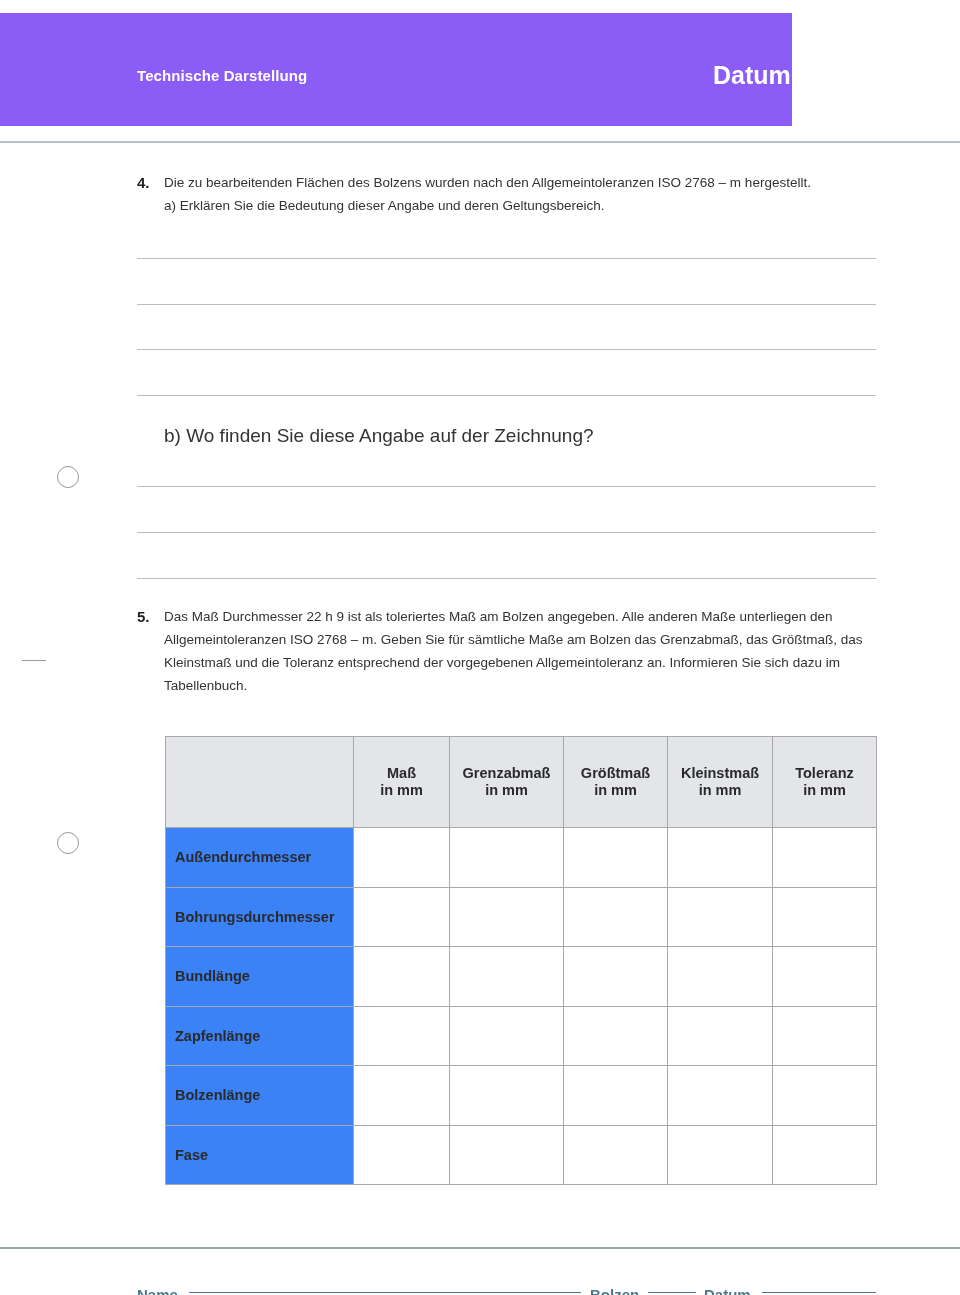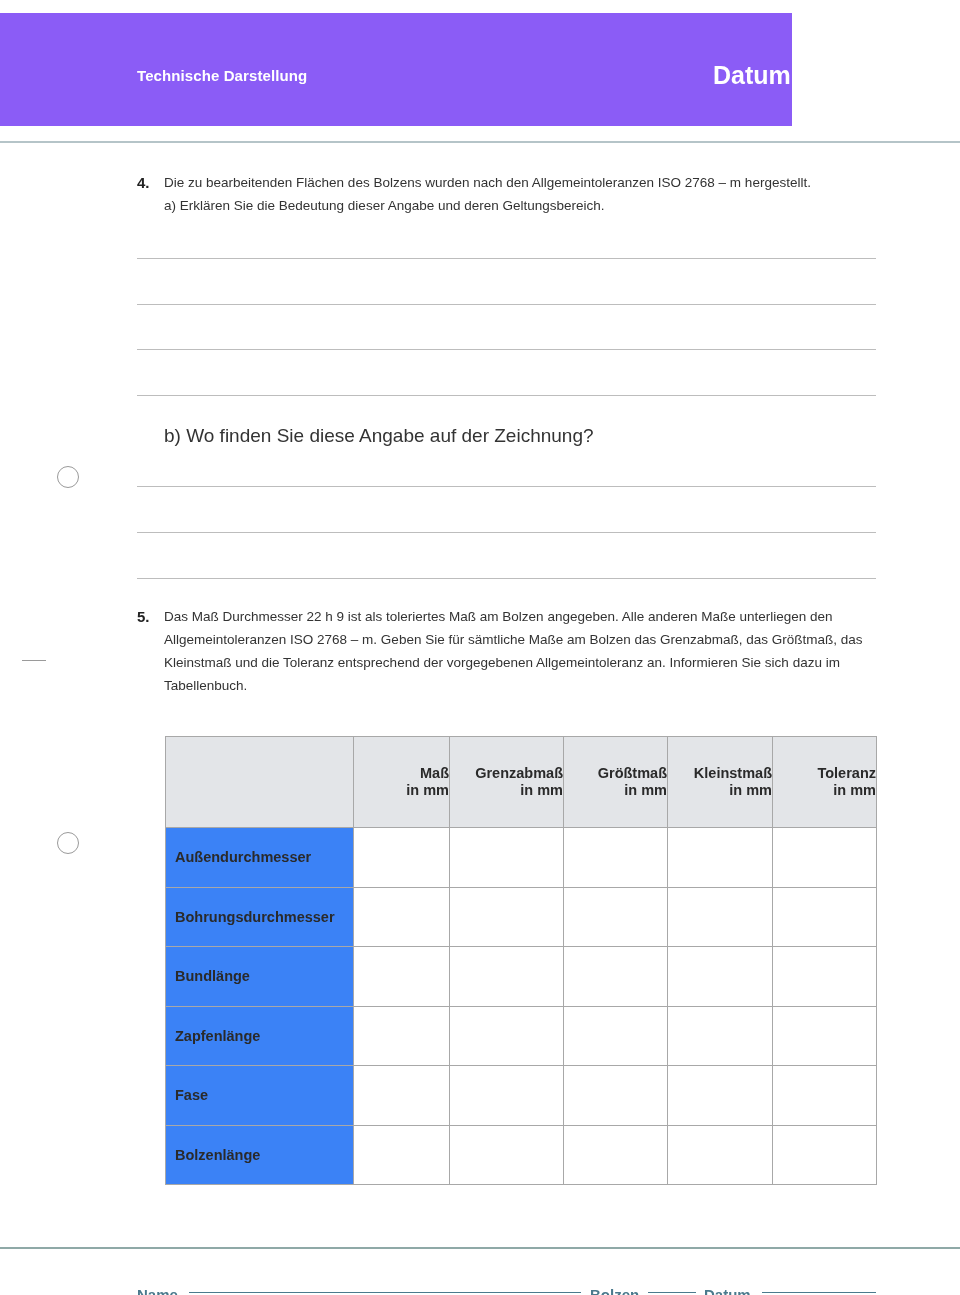--- a/index.html
+++ b/index.html
@@ -21,21 +21,21 @@
   .wline { position: absolute; left: 137px; width: 739px; height: 1px; background: #bdbdbd; }
 
   .punch { position: absolute; left: 57px; width: 22px; height: 22px; border: 1.5px solid #9a9a9a; border-radius: 50%; background: #fff; }
   .fold { position: absolute; left: 22px; top: 660px; width: 24px; height: 1px; background: #9a9a9a; }
 
   .task5 { left: 137px; top: 605px; width: 740px; }
   .task5 .body { padding-left: 27px; }
 
   table.grid { position: absolute; left: 165px; top: 736px; width: 711px; border-collapse: collapse; table-layout: fixed; }
   table.grid th, table.grid td { border: 1.5px solid #a8a8a8; }
-  table.grid thead th { height: 91px; background: #e3e5e8; font-size: 14.5px; font-weight: bold; color: #2a2a2a; text-align: right; line-height: 17px; }
+  table.grid thead th { height: 91px; background: #e3e5e8; font-size: 14.5px; font-weight: bold; color: #2a2a2a; text-align: center; line-height: 17px; }
   table.grid thead th span { display: block; }
   table.grid tbody tr { height: 59.5px; }
   table.grid tbody th { background: #3b82f6; text-align: left; padding-left: 9px; font-size: 14.5px; font-weight: bold; color: #2a2a2a; }
   table.grid tbody td { background: #fff; }
 
   .footer-rule { position: absolute; left: 0; top: 1247px; width: 960px; height: 2px; background: #8fa9a7; }
   .footer { position: absolute; top: 1286px; font-size: 15px; font-weight: bold; color: #4b7a8d; }
   .fline { position: absolute; top: 1292px; height: 1px; background: #4b7a8d; }
 </style>
 </head>
@@ -137,29 +137,29 @@
     </tr>
     <tr>
       <th>Zapfenlänge</th>
       <td></td>
         <td></td>
         <td></td>
         <td></td>
         <td></td>
     </tr>
     <tr>
-      <th>Fase</th>
+      <th>Bolzenlänge</th>
       <td></td>
         <td></td>
         <td></td>
         <td></td>
         <td></td>
     </tr>
     <tr>
-      <th>Bolzenlänge</th>
+      <th>Fase</th>
       <td></td>
         <td></td>
         <td></td>
         <td></td>
         <td></td>
     </tr>
   </tbody>
 </table>
 
 <div class="footer-rule"></div>

